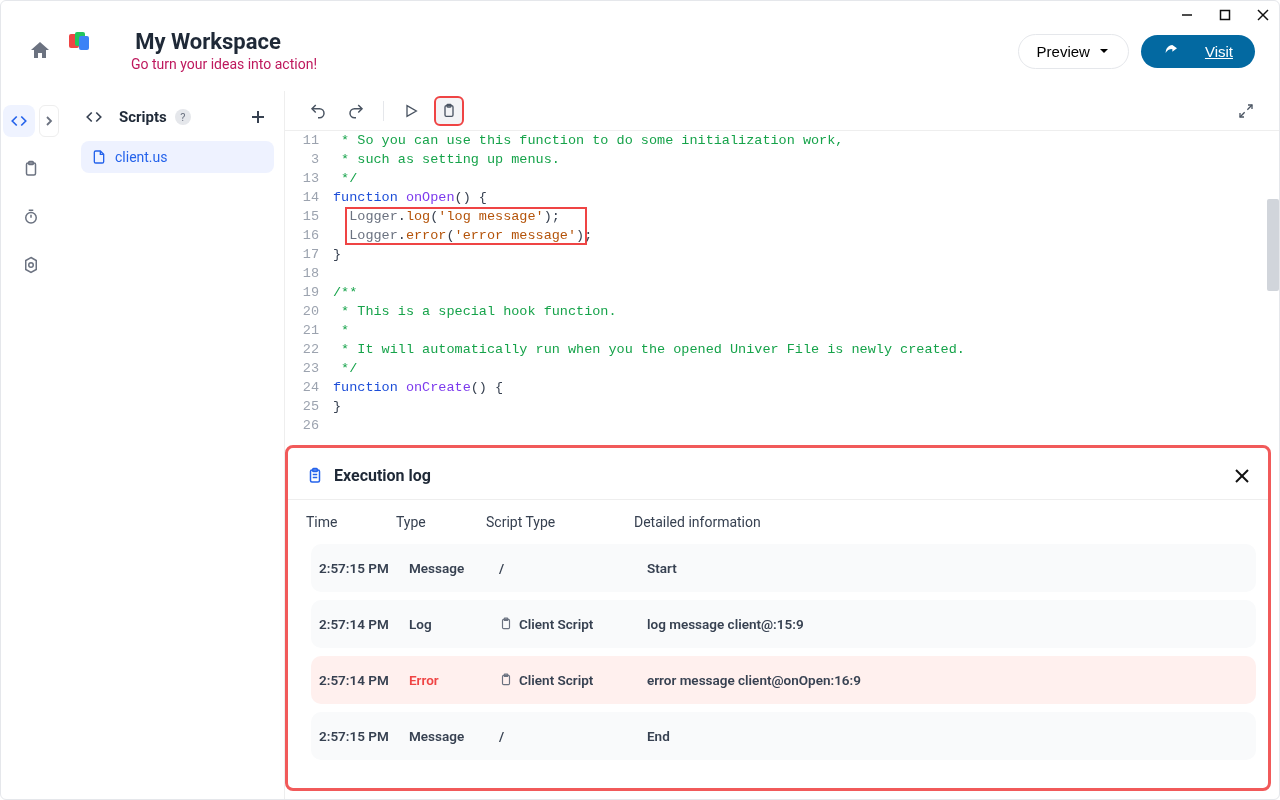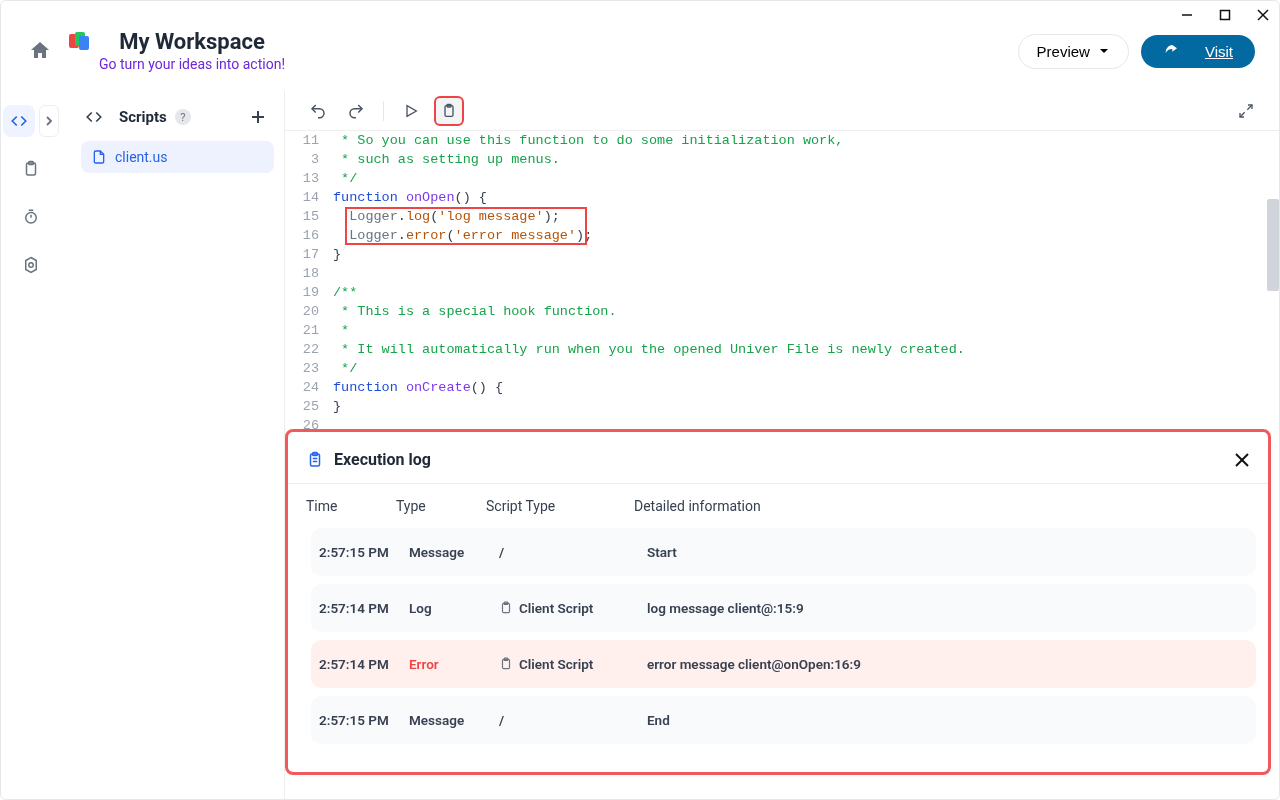--- a/index.html
+++ b/index.html
@@ -57,21 +57,21 @@
     margin-right: 10px;
     position: relative;
     margin-top: -18px;
   }
   .workspace-icon .sq { position:absolute; width:10px; height:14px; border-radius:2px; }
   .workspace-icon .sq.a { background:#ef4444; left:0; top:2px; }
   .workspace-icon .sq.b { background:#22c55e; left:6px; top:0; }
   .workspace-icon .sq.c { background:#3b82f6; left:10px; top:4px; }
   .ws-text { display:flex; flex-direction:column; }
   .ws-title { font-size: 22px; font-weight:700; line-height:1.1;text-align:center; }
-  .ws-sub { font-size: 14px; color:#6d28d9; margin-top:2px; }
+  .ws-sub { font-size: 14px; color:#be185d; margin-top:2px;margin-left:32px; }
 
   .top-actions { margin-left:auto; display:flex; gap:12px; align-items:center; }
   .btn-preview {
     border:1px solid #e5e7eb; background:#fff; border-radius:999px;
     padding:8px 18px; font-size:15px; display:flex; align-items:center; gap:8px;
     cursor:pointer;
   }
   .btn-visit {
     background:#0369a1; color:#fff; border:none; border-radius:999px;
     padding:8px 22px; font-size:15px; display:flex; align-items:center; gap:26px;
@@ -175,21 +175,21 @@
 
   
   .scroll-stub {
     position:absolute; right:0; top:198px; width:12px; height:92px;
     background:#d1d5db; border-radius:2px;
   }
 
   
   .exec-panel {
     position:absolute;
-    left:284px; right:8px; bottom:24px; height:346px;
+    left:284px; right:8px; bottom:8px; height:346px;
     border:3px solid #f15a5a;
     border-radius:8px;
     background:#fff;
     display:flex; flex-direction:column;
   }
   .exec-head {
     display:flex; align-items:center; gap:10px;
     padding:18px 18px 14px 18px;
     border-bottom:1px solid #eee;
   }

